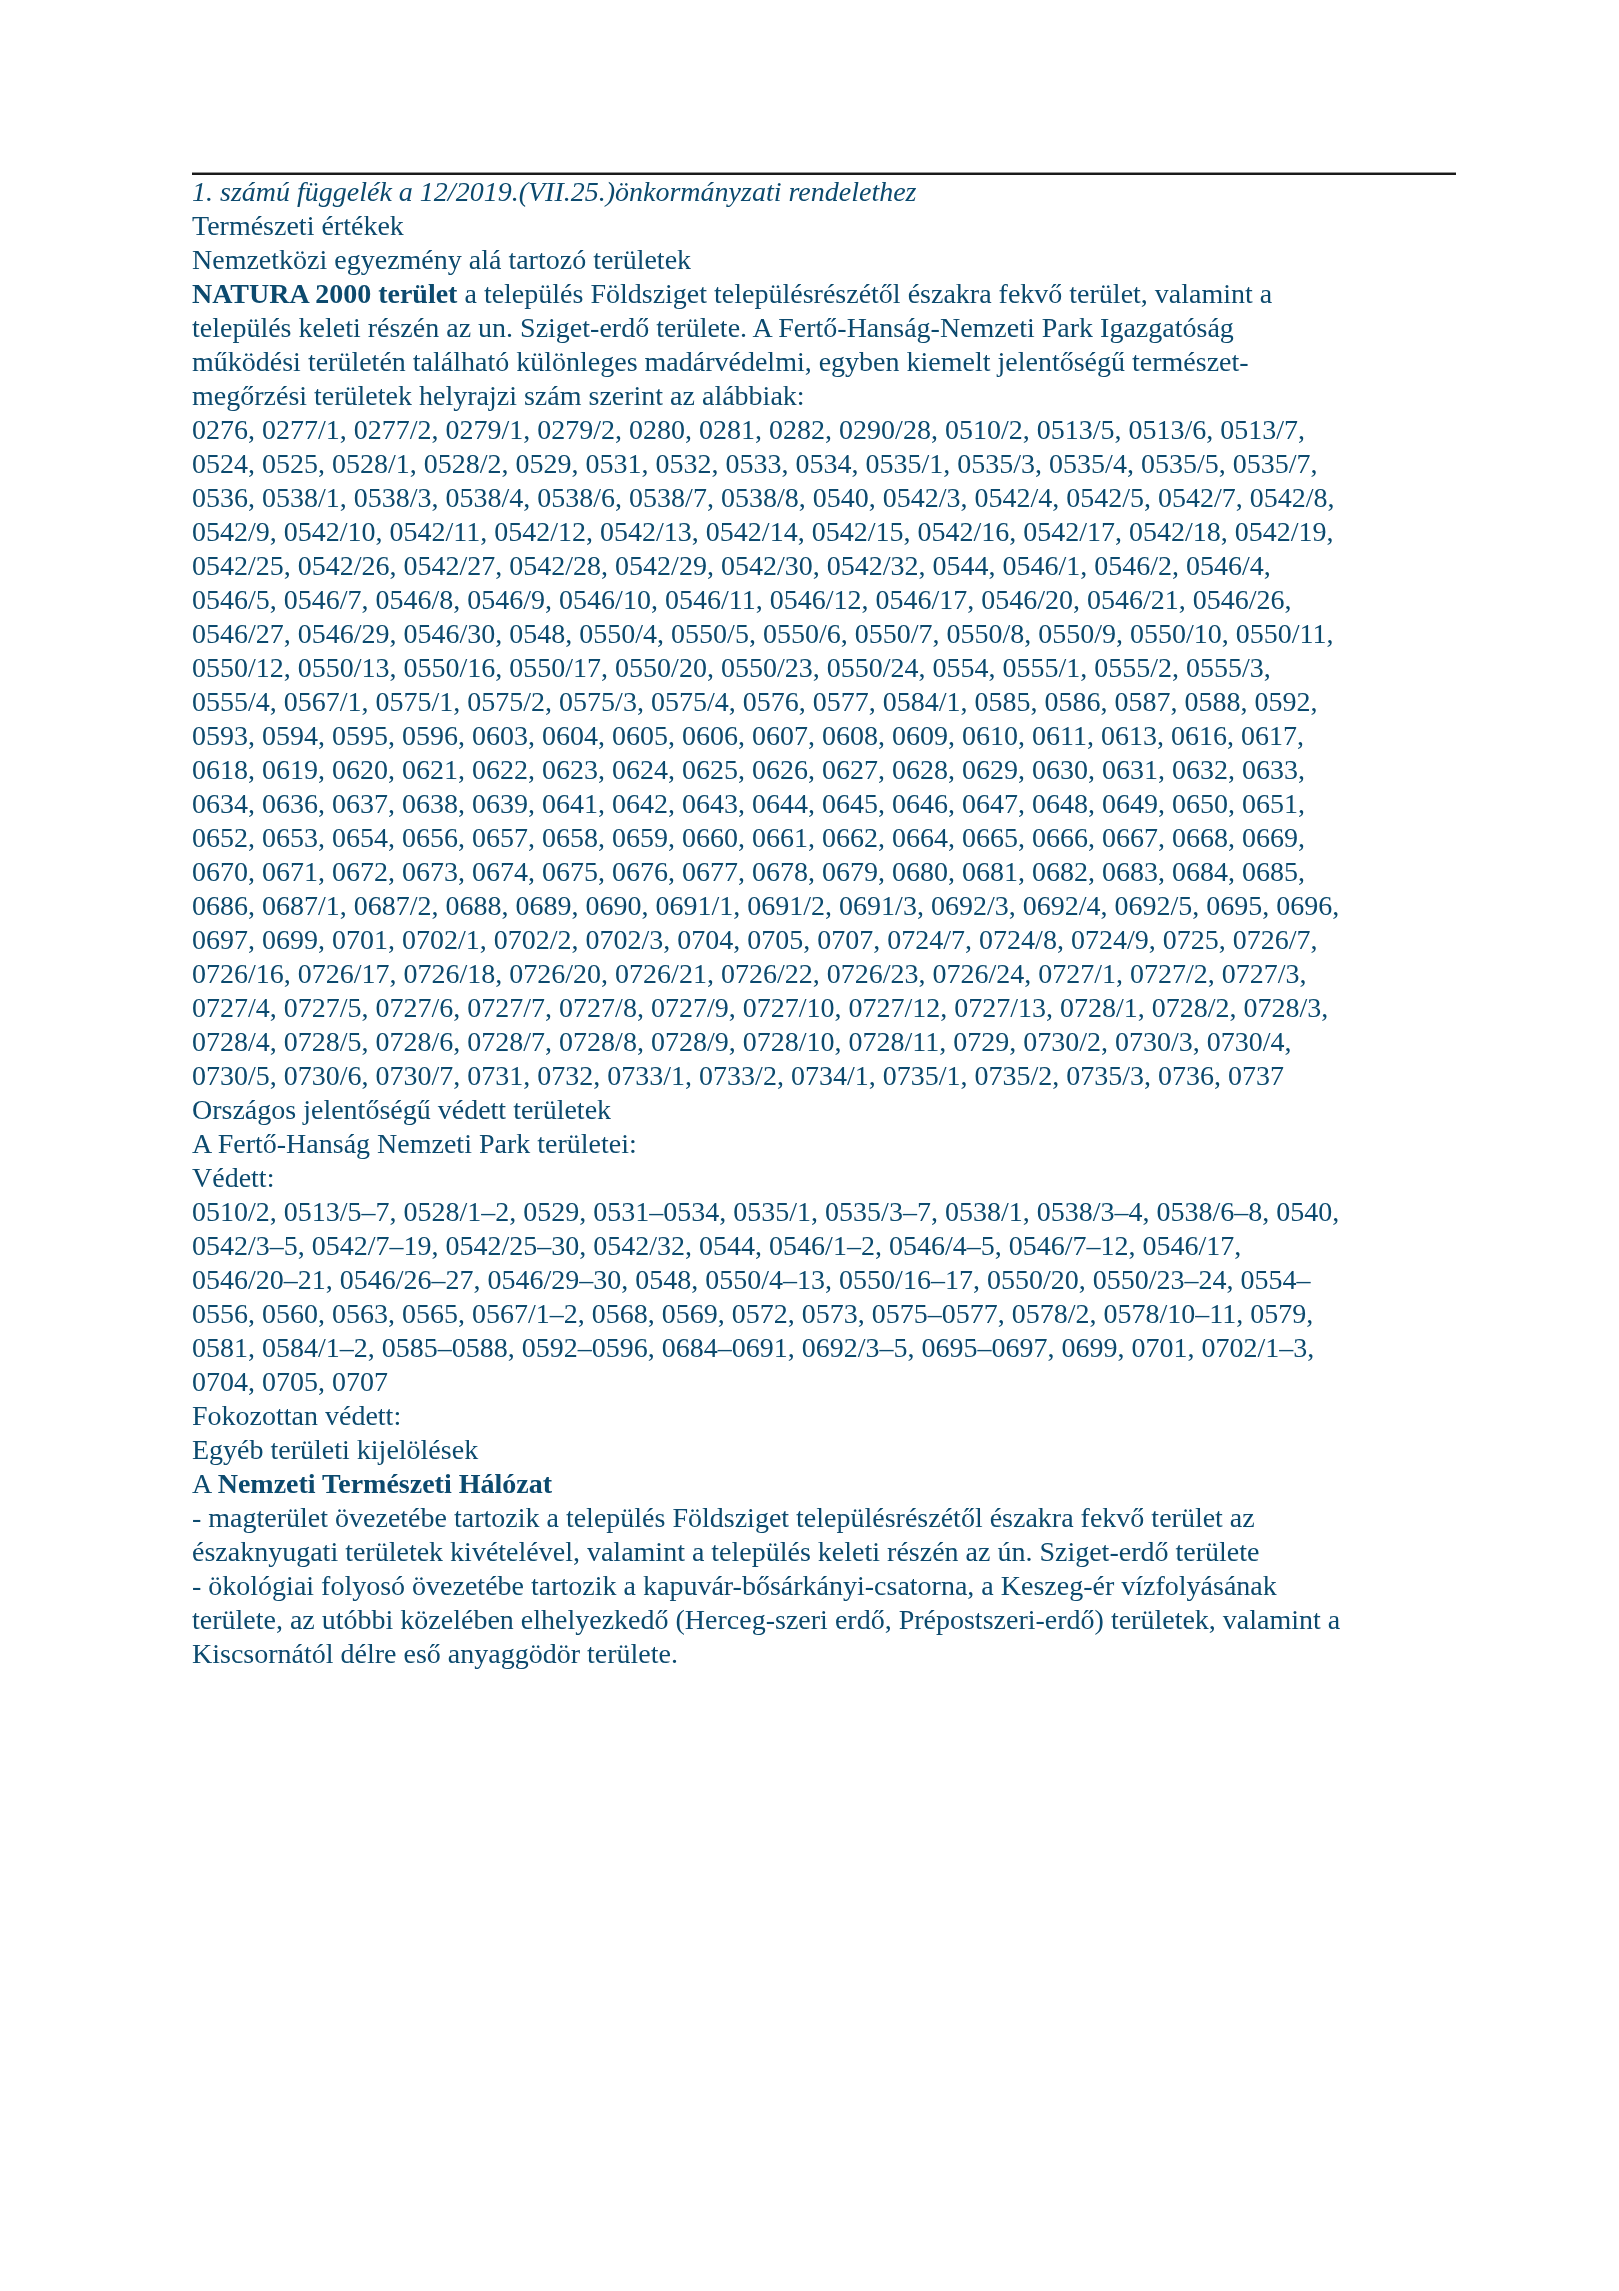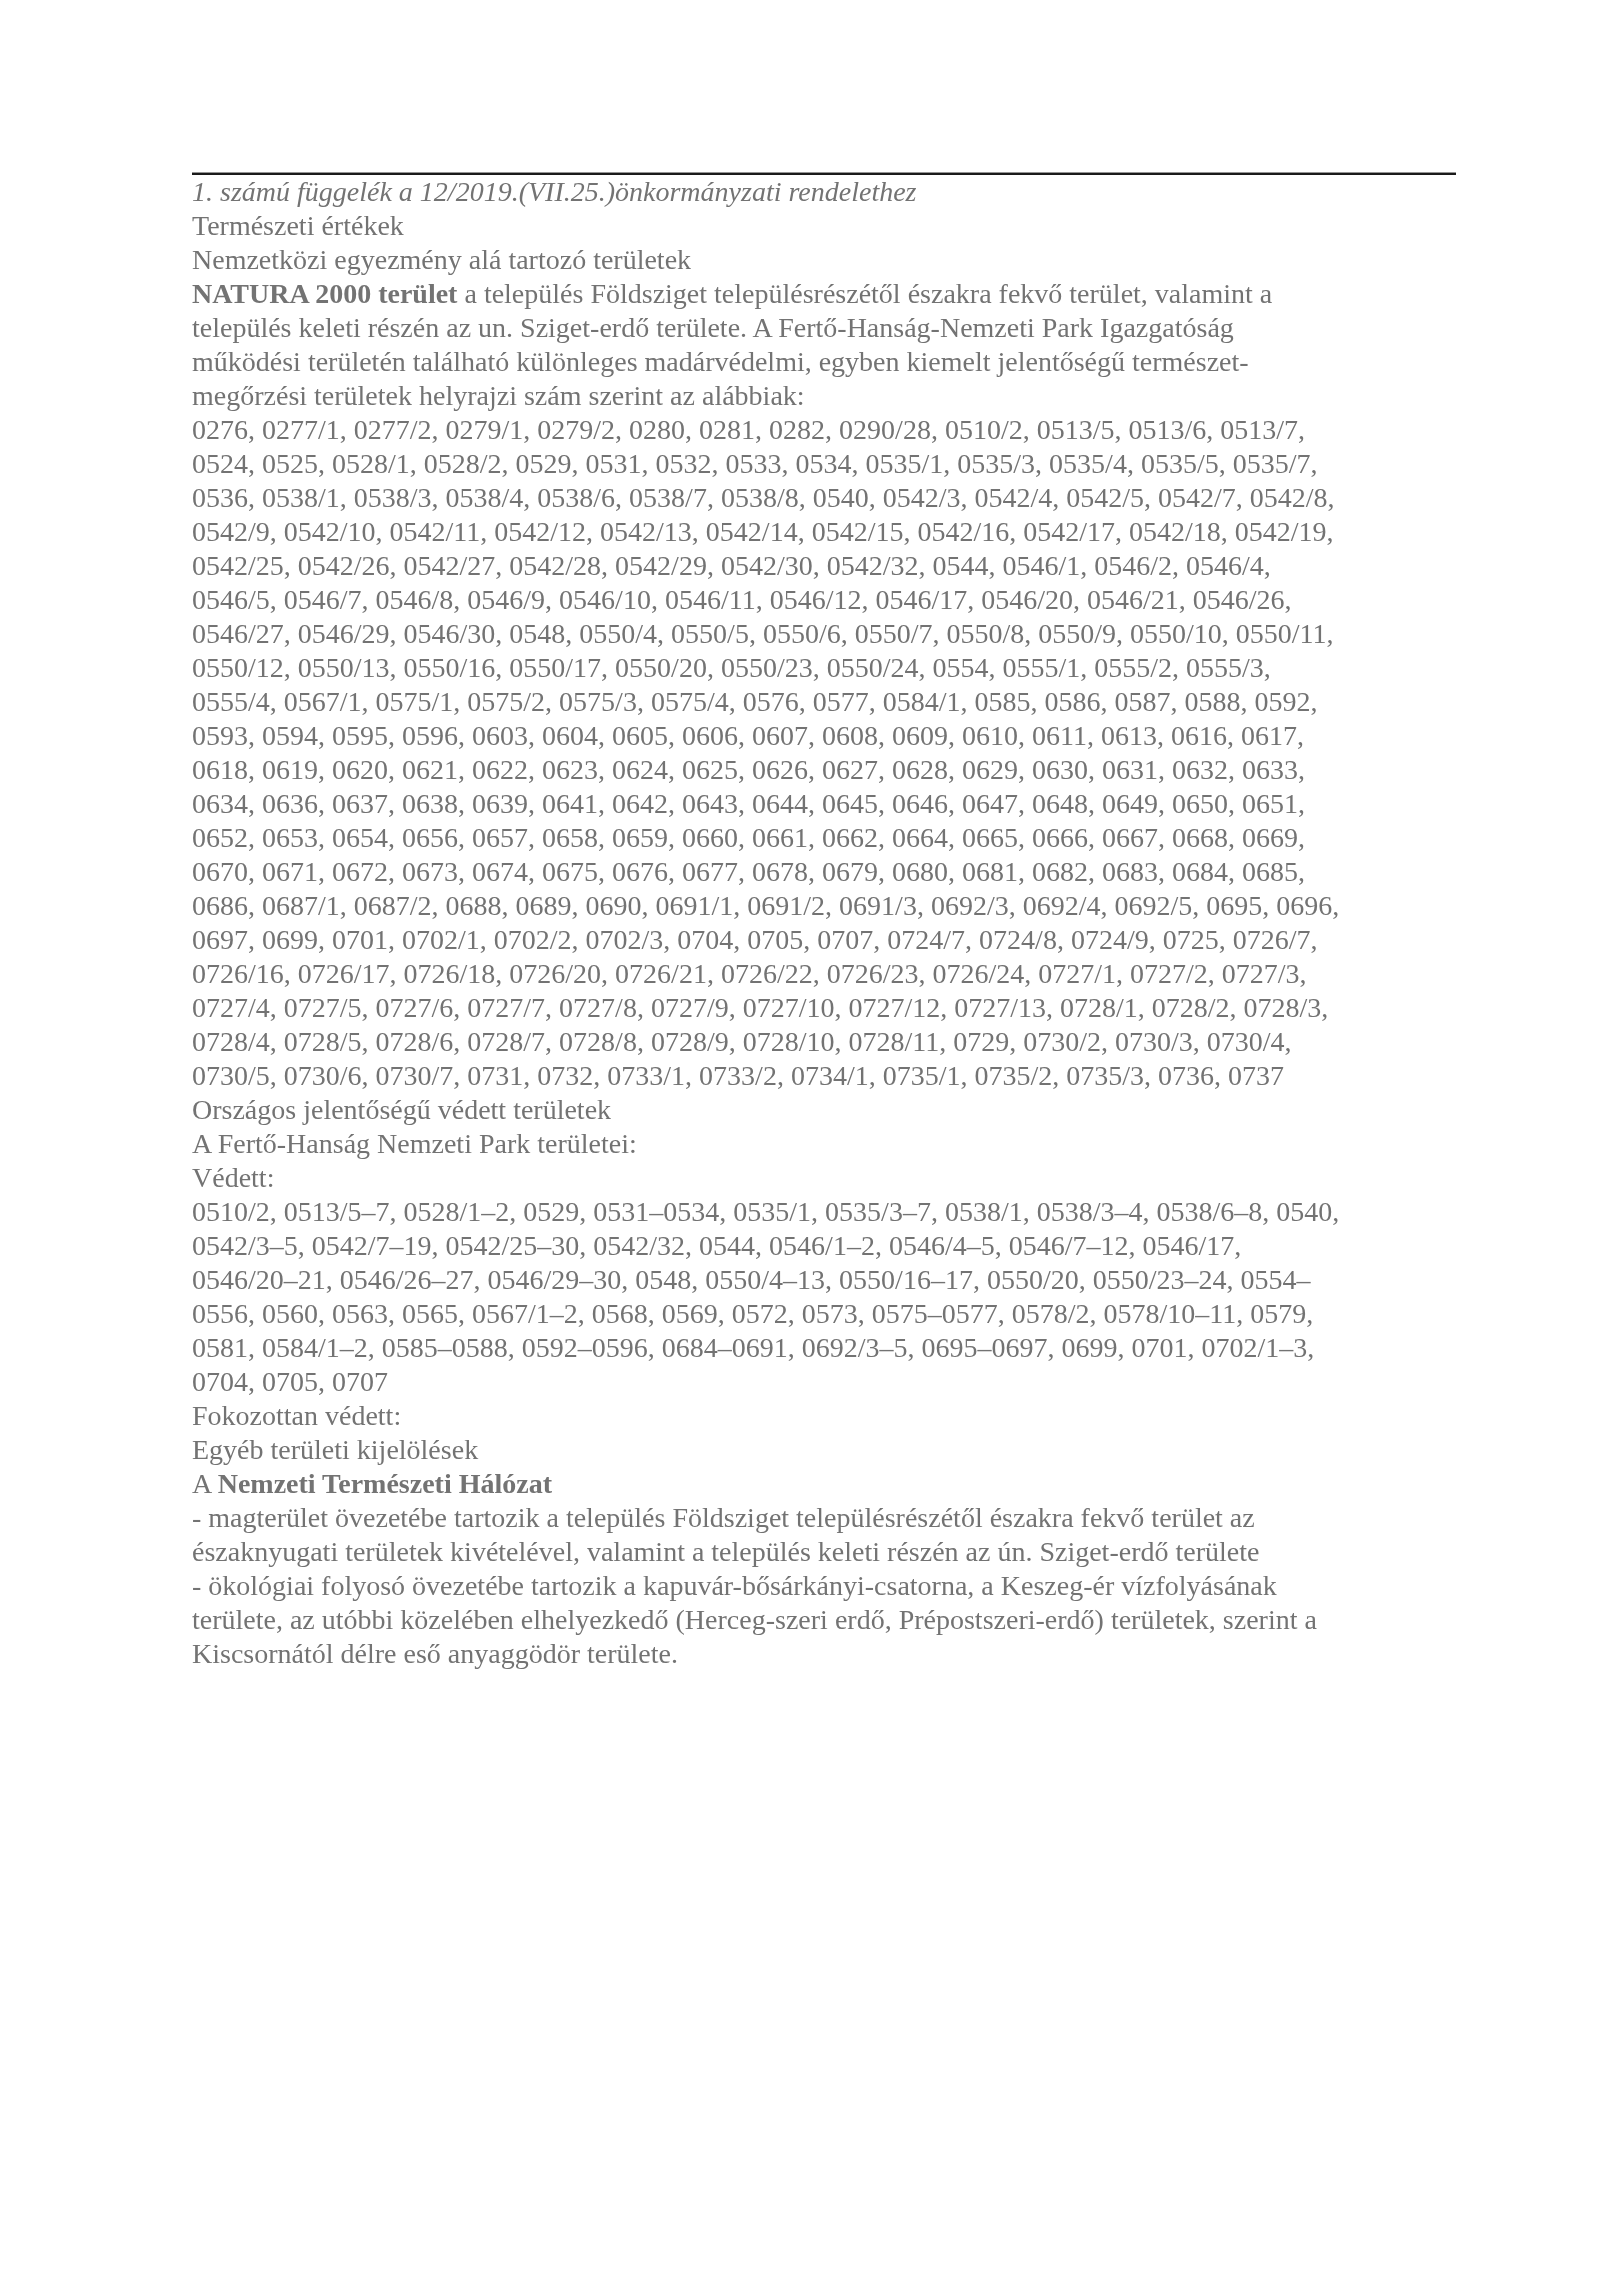--- a/index.html
+++ b/index.html
@@ -5,21 +5,21 @@
   html, body {
     margin: 0;
     padding: 0;
     background: #ffffff;
   }
   .page {
     position: relative;
     width: 1619px;
     height: 2292px;
     background: #ffffff;
-    color: #737373;
+    color: #0c4a6e;
     font-family: "Liberation Serif", "DejaVu Serif", serif;
     font-size: 28px;
     line-height: 34px;
     box-sizing: border-box;
     padding: 0 147px 0 192px;
     overflow: hidden;
   }
   .page p {
     margin: 0;
     white-space: pre-wrap;
@@ -108,17 +108,17 @@
 
 
   <p class="heading">Egyéb területi kijelölések</p>
 
   <p><span>A </span><span class="bold">Nemzeti Természeti Hálózat</span></p>
 
   <p>- magterület övezetébe tartozik a település Földsziget településrészétől északra fekvő terület az
 északnyugati területek kivételével, valamint a település keleti részén az ún. Sziget-erdő területe</p>
 
   <p class="gap-above">- ökológiai folyosó övezetébe tartozik a kapuvár-bősárkányi-csatorna, a Keszeg-ér vízfolyásának
-területe, az utóbbi közelében elhelyezkedő (Herceg-szeri erdő, Prépostszeri-erdő) területek, szerint a
+területe, az utóbbi közelében elhelyezkedő (Herceg-szeri erdő, Prépostszeri-erdő) területek, valamint a
 Kiscsornától délre eső anyaggödör területe.</p>
 
 </div>
 
 
 </body></html>

